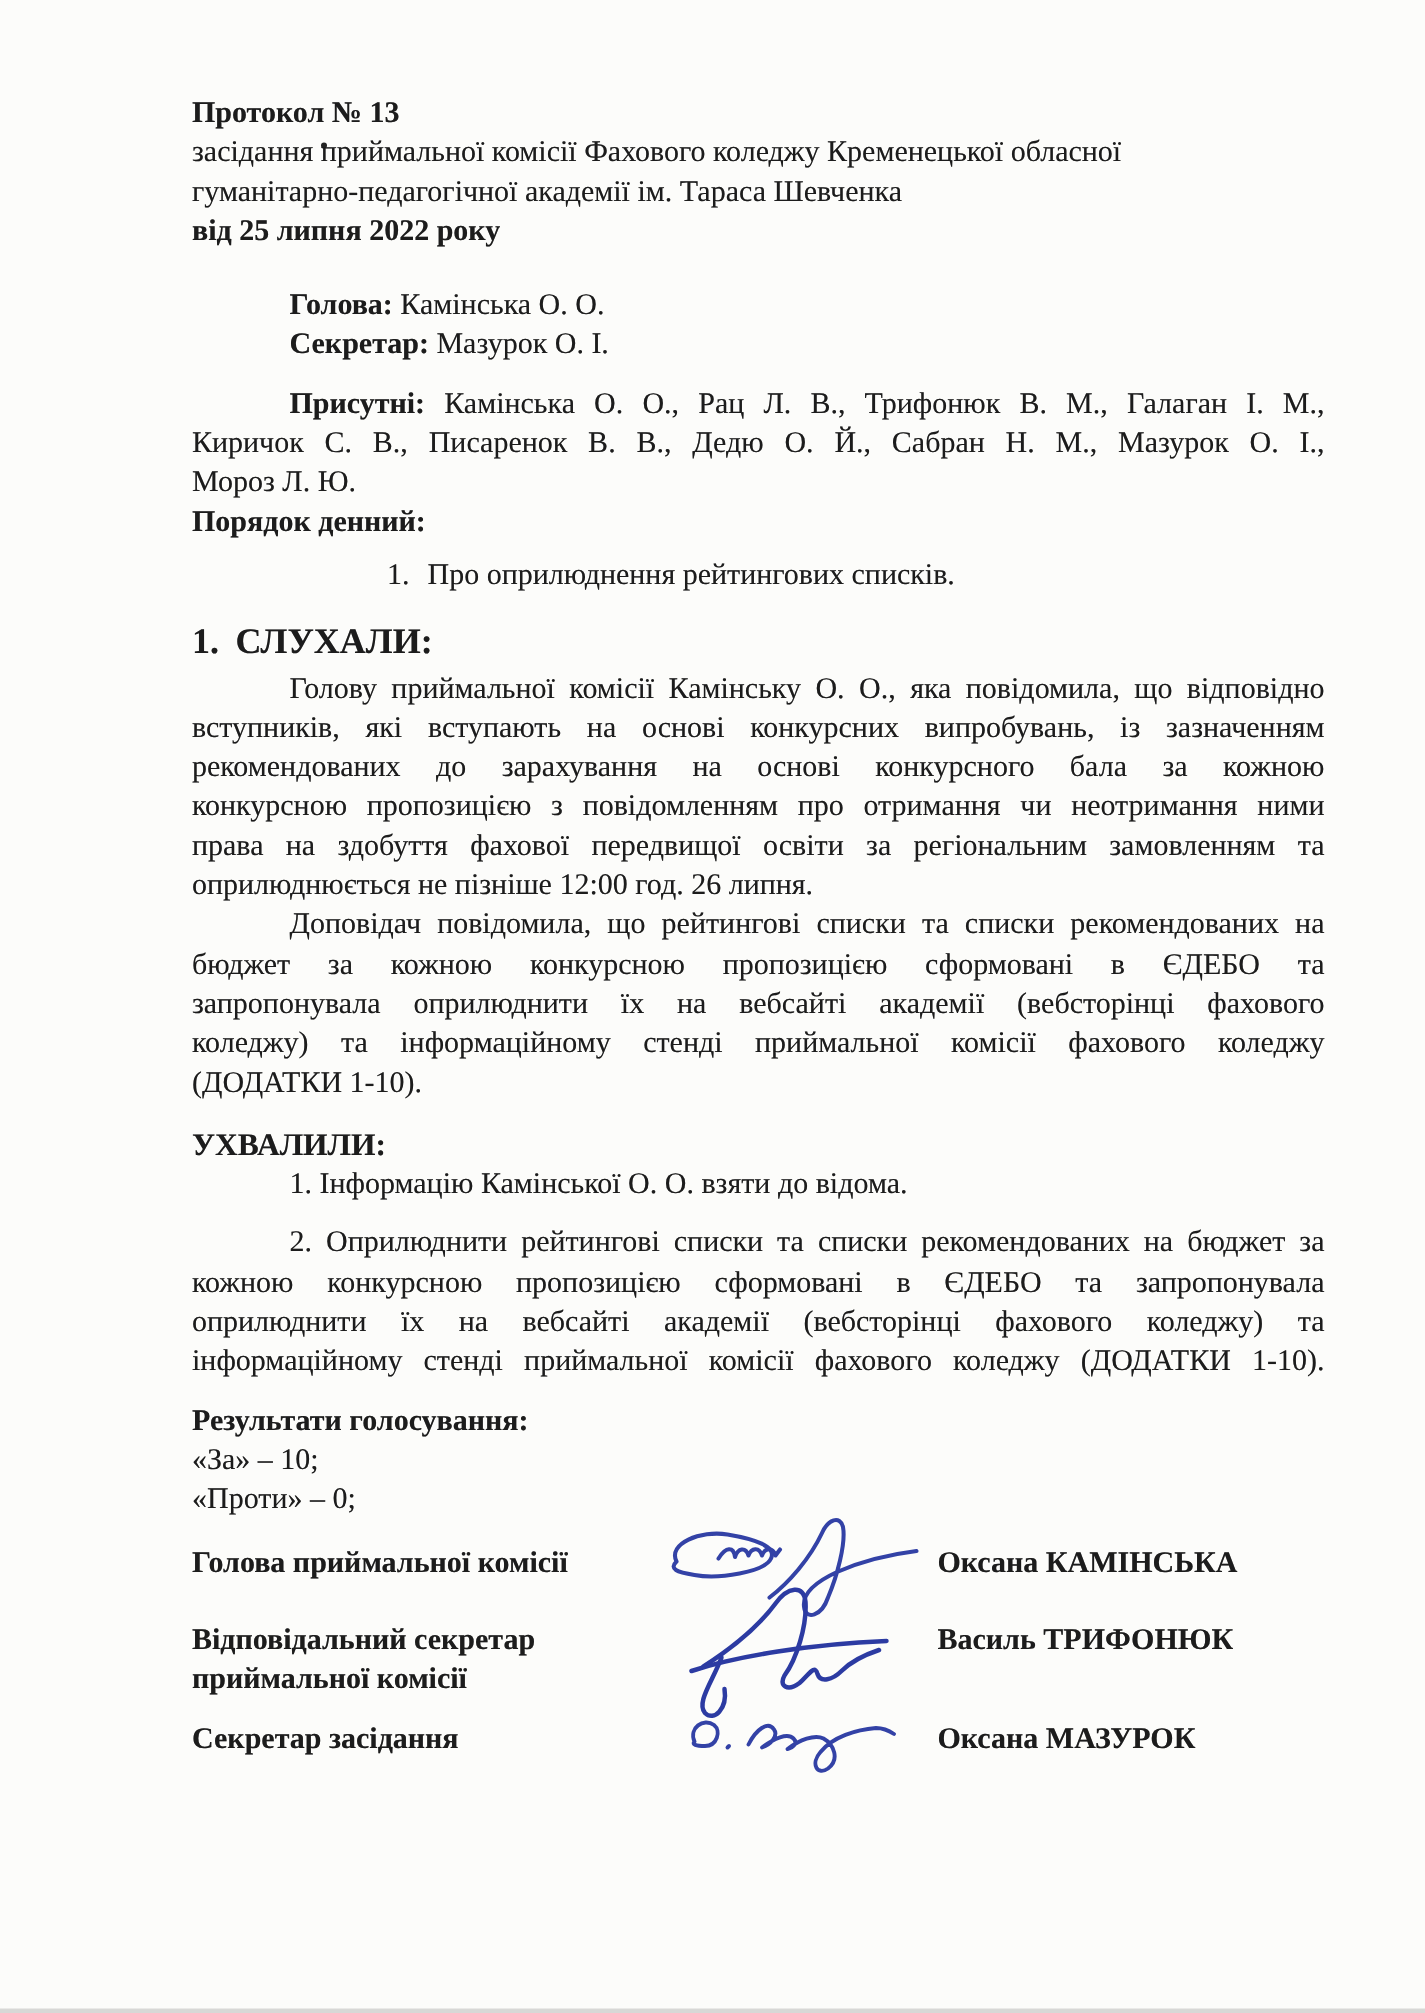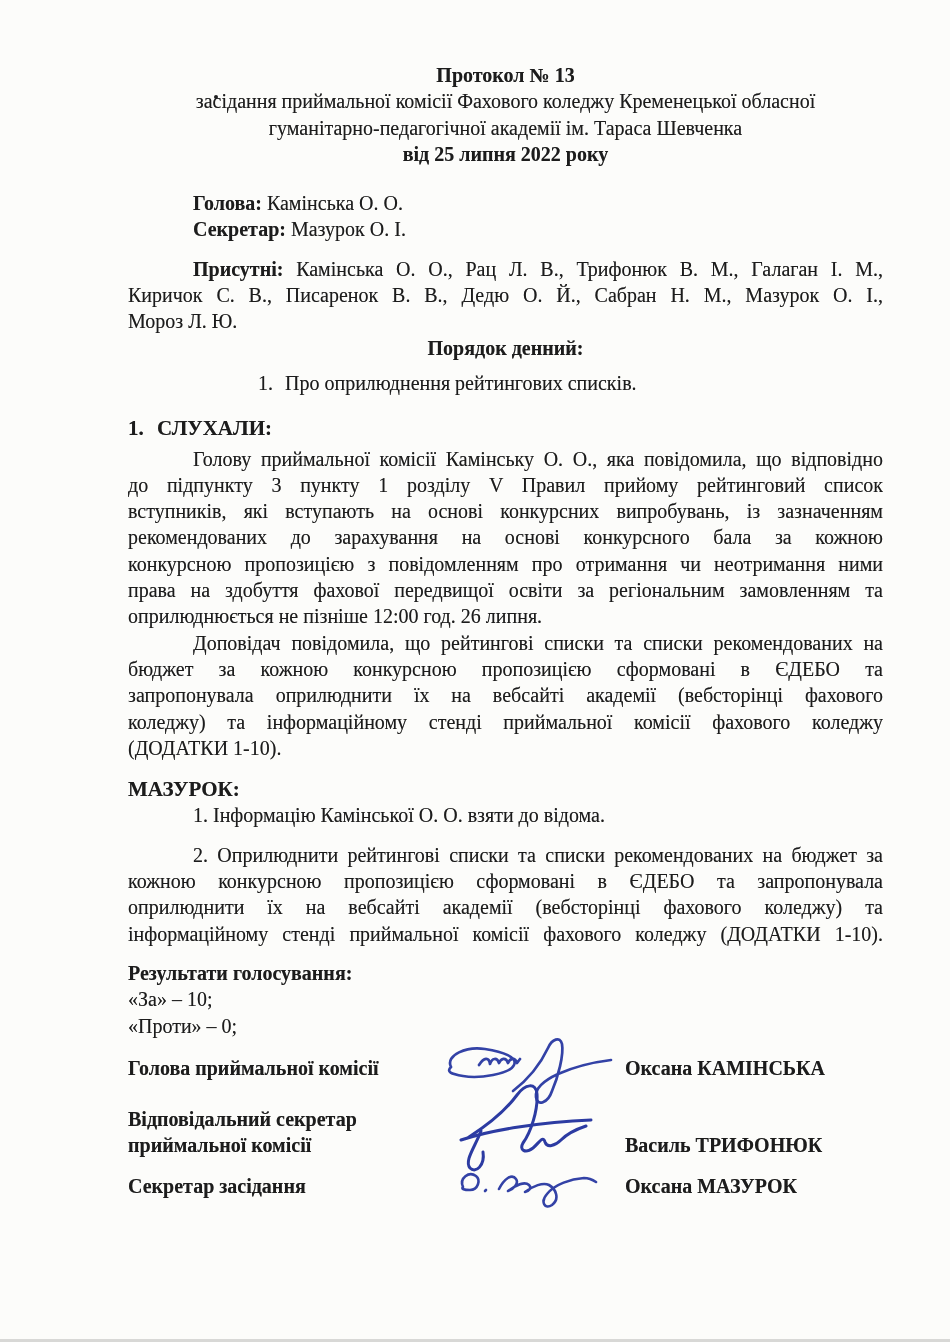--- a/index.html
+++ b/index.html
@@ -14,39 +14,39 @@
     text-shadow:0 0 .4px rgba(20,20,20,.45);
   }
   .doc{
     position:relative;
     padding:62px 67px 0 128px;
     width:755px;
     font-size:20px;
     line-height:26.3px;
   }
   .b{font-weight:700;}
-  .center{text-align:center;}
+  .center{}
   .ln{width:755px;}
   .jl{text-align:justify;text-align-last:justify;}
   .ind{text-indent:65px;}
   .mt-officials{margin-top:23px;}
   .mt-attendees{margin-top:13px;}
   .mt-agenda-h{}
   .mt-agenda-i{margin-top:9px;}
   .mt-slu{margin-top:19px;}
-  .slu-head{font-size:21px;}
+  .slu-head{font-size:24px;}
   .slu-num{display:inline-block;width:29px;}
   .mt-p1{margin-top:4px;}
   .mt-ukh{margin-top:15px;font-size:21px;}
   .mt-ukh-i2{margin-top:13px;}
   .mt-vote{margin-top:13px;}
   .agenda-num{display:inline-block;margin-right:12px;}
   
   .sig-block{position:relative;margin-top:16px;width:755px;}
-  .sig-row{display:flex;align-items:flex-end;}
+  .sig-row{display:flex;align-items:flex-start;}
   .sig-role{width:497px;font-weight:700;}
   .sig-name{font-weight:700;white-space:nowrap;}
   .sig-r1{margin-top:0;}
   .sig-r2{margin-top:25px;}
   .sig-r3{margin-top:14px;}
   .sig-ink{position:absolute;left:295px;top:-22px;overflow:visible;pointer-events:none;}
   .sig-ink path{fill:none;stroke-linecap:round;stroke-linejoin:round;}
   .scan-edge-bottom{position:absolute;left:0;right:0;bottom:0;height:3px;background:#d8d8d6;}
   .scan-dot{position:absolute;left:214px;top:95px;width:4px;height:4px;border-radius:50%;background:#222;}
 </style>
@@ -78,37 +78,36 @@
       <span>Мазурок О. І.,</span></div>
     <div class="ln">Мороз Л. Ю.</div>
 
     <div class="ln center b mt-agenda-h">Порядок денний:</div>
     <div class="ln ind mt-agenda-i"><span class="agenda-num">1.</span><span>Про оприлюднення рейтингових списків.</span></div>
 
     <div class="ln b mt-slu slu-head"><span class="slu-num">1.</span><span>СЛУХАЛИ:</span></div>
 
     <div class="mt-p1">
       <div class="ln jl ind">Голову приймальної комісії Камінську О. О., яка повідомила, що відповідно</div>
-      <div class="ln jl">до підпункту 3 пункту 1 розділу  V Правил прийому рейтинговий список</div>
       <div class="ln jl">вступників, які вступають на основі конкурсних випробувань, із зазначенням</div>
       <div class="ln jl">рекомендованих до зарахування на основі конкурсного бала за кожною</div>
       <div class="ln jl">конкурсною пропозицією з повідомленням про отримання чи неотримання ними</div>
       <div class="ln jl">права на здобуття фахової передвищої освіти за регіональним замовленням та</div>
       <div class="ln">оприлюднюється не пізніше 12:00 год. 26 липня.</div>
     </div>
 
     <div>
       <div class="ln jl ind">Доповідач повідомила, що рейтингові списки та списки рекомендованих на</div>
       <div class="ln jl">бюджет за кожною конкурсною пропозицією сформовані в ЄДЕБО та</div>
       <div class="ln jl">запропонувала оприлюднити їх на вебсайті академії (вебсторінці фахового</div>
       <div class="ln jl">коледжу) та інформаційному стенді приймальної комісії фахового коледжу</div>
       <div class="ln">(ДОДАТКИ 1-10).</div>
     </div>
 
-    <div class="ln b mt-ukh">МАЗУРОК:</div>
+    <div class="ln b mt-ukh">УХВАЛИЛИ:</div>
     <div class="ln ind">1. Інформацію Камінської О. О. взяти до відома.</div>
 
     <div class="mt-ukh-i2">
       <div class="ln jl ind">2. Оприлюднити рейтингові списки та списки рекомендованих на бюджет за</div>
       <div class="ln jl">кожною конкурсною пропозицією сформовані в ЄДЕБО та запропонувала</div>
       <div class="ln jl">оприлюднити їх на вебсайті академії (вебсторінці фахового коледжу) та</div>
       <div class="ln jl">інформаційному стенді приймальної комісії фахового коледжу (ДОДАТКИ 1-10).</div>
     </div>
 
     <div class="ln b mt-vote">Результати голосування:</div>

